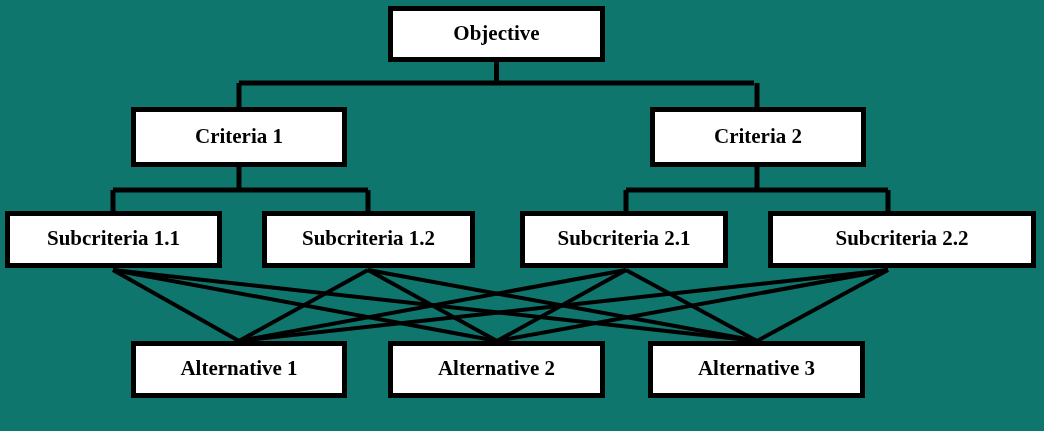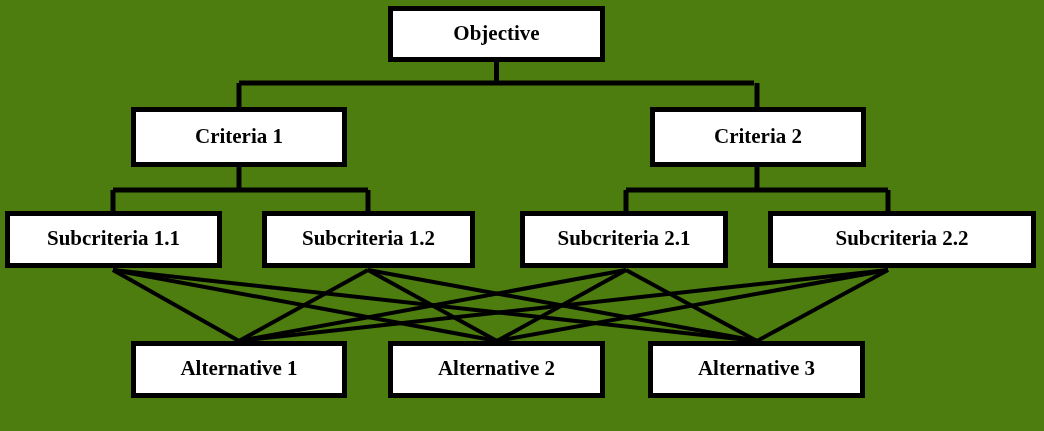--- a/index.html
+++ b/index.html
@@ -8,21 +8,21 @@
     padding: 0;
     background: #ffffff;
   }
   body {
     font-family: "Liberation Serif", "DejaVu Serif", serif;
   }
   #diagram-root {
     position: relative;
     width: 1044px;
     height: 431px;
-    background: #4d7c0f;
+    background: #0f766e;
     overflow: hidden;
   }
   #hierarchy-svg {
     position: absolute;
     top: 0;
     left: 0;
     width: 1044px;
     height: 431px;
     display: block;
   }

